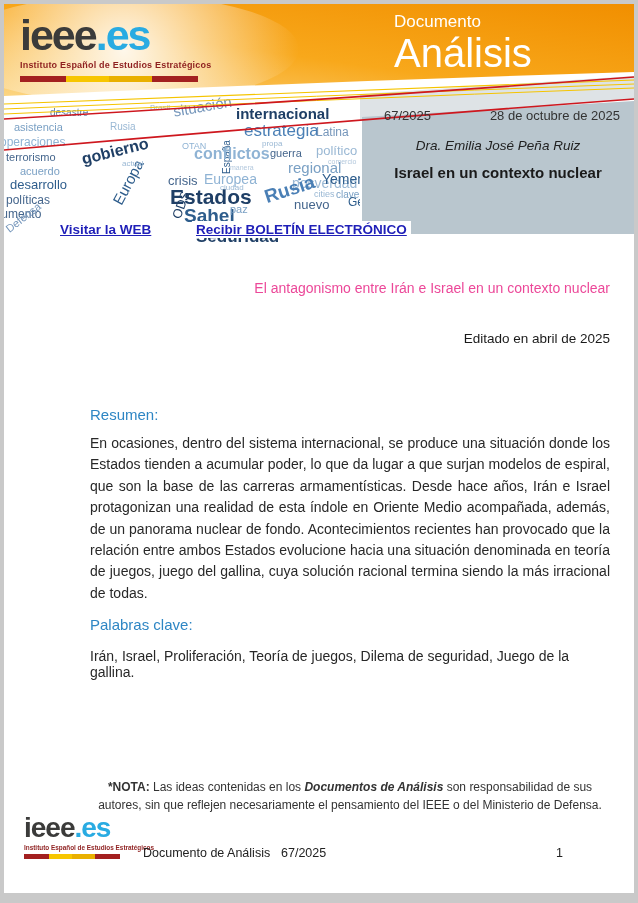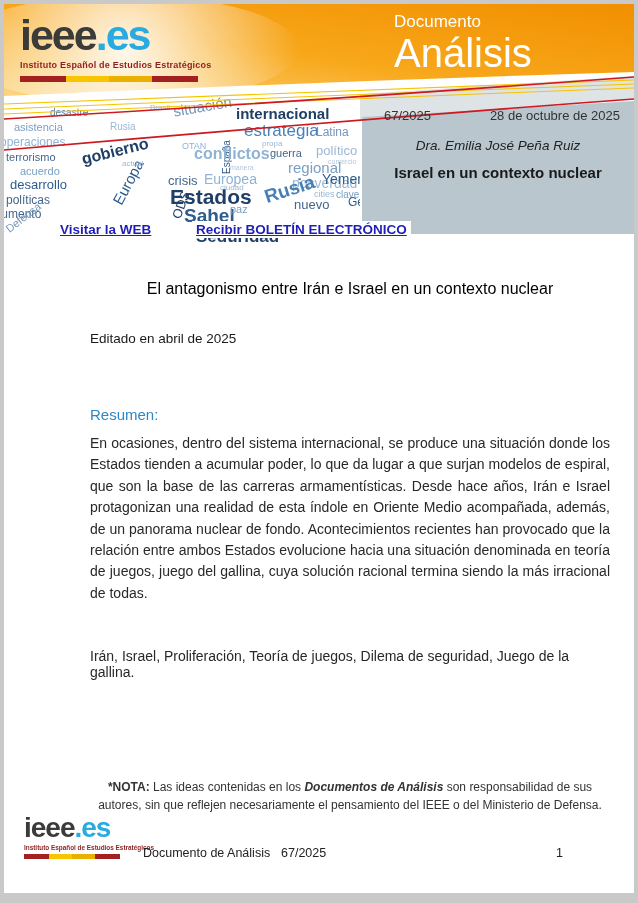--- a/index.html
+++ b/index.html
@@ -32,24 +32,24 @@
   .cw{position:absolute;white-space:nowrap;line-height:1;transform-origin:0 0;pointer-events:none;}
   
   .panel{position:absolute;left:362px;top:104px;width:264px;z-index:3;color:#333;}
   .panel .row{display:flex;justify-content:space-between;padding:0 10px 0 18px;font-size:13px;}
   .panel .author{text-align:center;font-style:italic;font-size:13.5px;margin-top:15px;color:#222;}
   .panel .ptitle{text-align:center;font-weight:bold;font-size:15px;line-height:21px;margin-top:9px;color:#1a1a1a;}
   .chip{position:absolute;z-index:3;background:#ffffff;color:#1f1fb8;font-weight:bold;
     font-size:13.5px;text-decoration:underline;padding:1px 4px;cursor:pointer;}
   
   .col{position:absolute;left:86px;width:520px;}
-  .main-title{top:276px;text-align:center;font-size:16px;color:#000000;}
+  .main-title{top:276px;text-align:right;font-size:14px;color:#ec4899;}
   .pub-line{top:308px;text-align:center;font-size:13.5px;color:#1a1a1a;}
   .pub-link{color:#1818cc;font-style:italic;text-decoration:underline;cursor:pointer;}
-  .edited{top:327px;text-align:left;font-size:13.5px;color:#1a1a1a;}
+  .edited{top:327px;text-align:right;font-size:13.5px;color:#1a1a1a;}
   .h-blue{font-size:15px;color:#2e86c4;}
   .h-resumen{top:402px;}
   .body-par{top:429px;font-size:14px;line-height:21.4px;text-align:justify;color:#282828;}
   .h-palabras{top:612px;}
   .keywords{top:644px;font-size:14px;color:#282828;}
   .note{top:775px;text-align:center;font-size:12px;line-height:17.5px;color:#333;}
   .note .nb{font-weight:bold;}
   .note .ni{font-weight:bold;font-style:italic;}
   
   .flogo{position:absolute;left:20px;top:810px;}
@@ -163,20 +163,21 @@
 
   <div class="abs col main-title">El antagonismo entre Irán e Israel en un contexto nuclear</div>
 
 
   <div class="abs col edited">Editado en abril de 2025</div>
 
   <div class="abs col h-blue h-resumen">Resumen:</div>
 
   <div class="abs col body-par">En ocasiones, dentro del sistema internacional, se produce una situación donde los Estados tienden a acumular poder, lo que da lugar a que surjan modelos de espiral, que son la base de las carreras armamentísticas. Desde hace años, Irán e Israel protagonizan una realidad de esta índole en Oriente Medio acompañada, además, de un panorama nuclear de fondo. Acontecimientos recientes han provocado que la relación entre ambos Estados evolucione hacia una situación denominada en teoría de juegos, juego del gallina, cuya solución racional termina siendo la más irracional de todas.</div>
 
+  <div class="abs col h-blue h-palabras">Palabras clave:</div>
 
   <div class="abs col keywords">Irán, Israel, Proliferación, Teoría de juegos, Dilema de seguridad, Juego de la gallina.</div>
 
   <div class="abs col note"><span class="nb">*NOTA:</span><span> Las ideas contenidas en los </span><span class="ni">Documentos de Análisis</span><span> son responsabilidad de sus autores, sin que reflejen necesariamente el pensamiento del IEEE o del Ministerio de Defensa.</span></div>
 
   <div class="flogo">
     <div class="name"><span>ieee</span><span class="es">.es</span></div>
     <div class="sub">Instituto Español de Estudios Estratégicos</div>
     <div class="flagbar"></div>
   </div>

